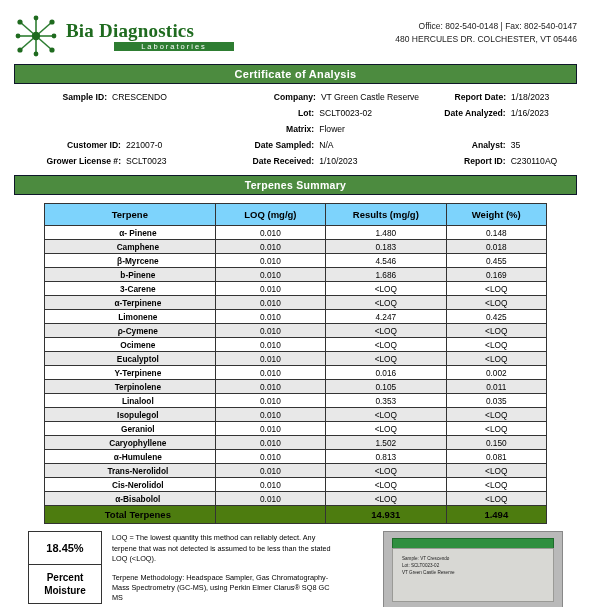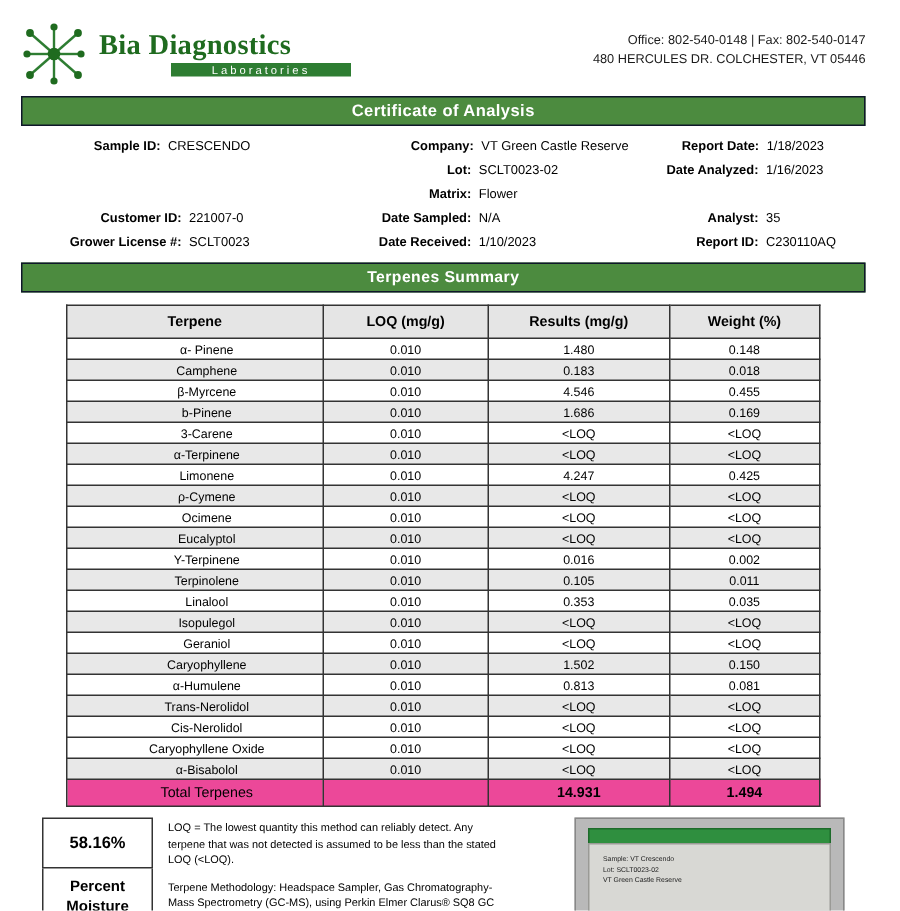--- a/index.html
+++ b/index.html
@@ -114,38 +114,38 @@
   table.terp {
     width: 100%;
     border-collapse: collapse;
     font-size: 8.3px;
   }
   table.terp th {
     border: 1px solid #333;
     padding: 5px 2px;
     font-size: 9.5px;
     font-weight: bold;
-    background: #e5e5e5;
+    background: #7dd3fc;
   }
   table.terp td {
     border: 1px solid #333;
     padding: 1.5px 2px;
     text-align: center;
     height: 13px;
   }
   table.terp td.name {
-    font-weight: normal;
+    font-weight: bold;
     padding-left: 18px;
   }
   tr.alt td { background: #e8e8e8; }
   tr.total td {
     font-weight: bold;
     font-size: 9.5px;
     padding: 3px 2px;
-    background: #ec4899;
+    background: #4d7c0f;
   }
   .col-terp { width: 34%; }
   .col-loq { width: 22%; }
   .col-res { width: 24%; }
   .col-wt  { width: 20%; }
 
   
   .footer {
     display: flex;
     padding: 7px 14px 0 14px;
@@ -447,47 +447,41 @@
             <td>0.010</td>
             <td>&lt;LOQ</td>
             <td>&lt;LOQ</td>
           </tr>
           <tr>
             <td class="name">Cis-Nerolidol</td>
             <td>0.010</td>
             <td>&lt;LOQ</td>
             <td>&lt;LOQ</td>
           </tr>
-          <tr>
-            <td class="name">Caryophyllene Oxide</td>
-            <td>0.010</td>
-            <td>&lt;LOQ</td>
-            <td>&lt;LOQ</td>
-          </tr>
           <tr class="alt">
             <td class="name">α-Bisabolol</td>
             <td>0.010</td>
             <td>&lt;LOQ</td>
             <td>&lt;LOQ</td>
           </tr>
         </tbody>
       <tfoot>
         <tr class="total">
           <td class="name">Total Terpenes</td>
           <td></td>
           <td>14.931</td>
           <td>1.494</td>
         </tr>
       </tfoot>
     </table>
   </div>
 
   <div class="footer">
     <div class="moisture">
-      <div class="box">58.16%</div>
+      <div class="box">18.45%</div>
       <div class="box two">Percent<br>Moisture</div>
     </div>
     <div class="notes">
       <p>LOQ = The lowest quantity this method can reliably detect. Any terpene that was not detected is assumed to be less than the stated LOQ (&lt;LOQ).</p>
       <p>Terpene Methodology: Headspace Sampler, Gas Chromatography-Mass Spectrometry (GC-MS), using Perkin Elmer Clarus® SQ8 GC MS</p>
     </div>
     <div class="photo">
       <div class="bagtop"></div>
       <div class="bag"></div>
       <div class="ptext">

